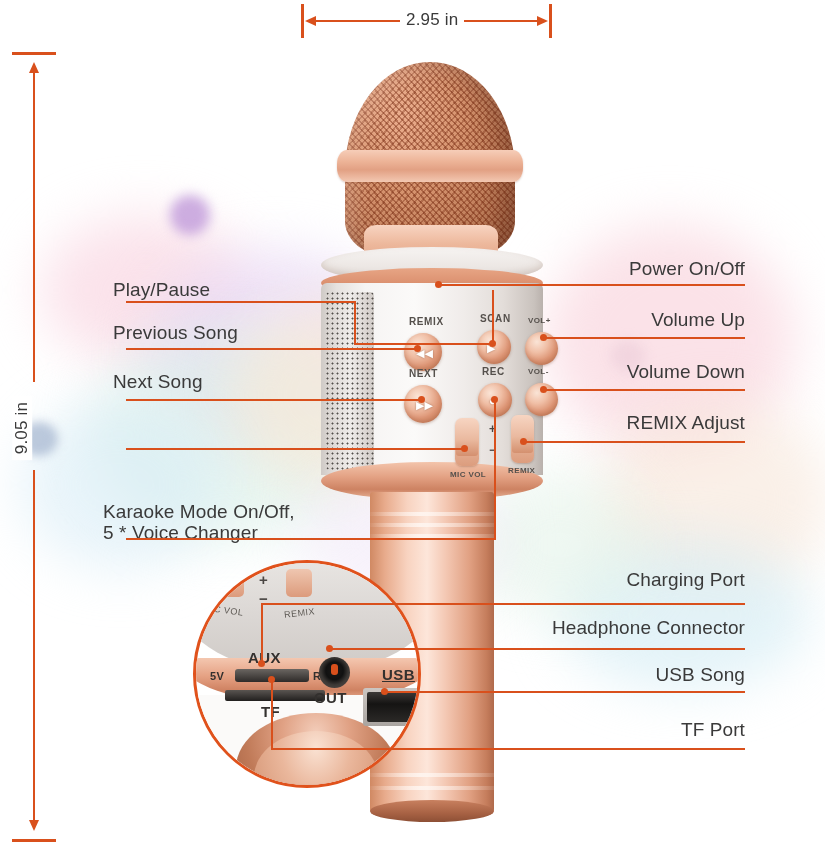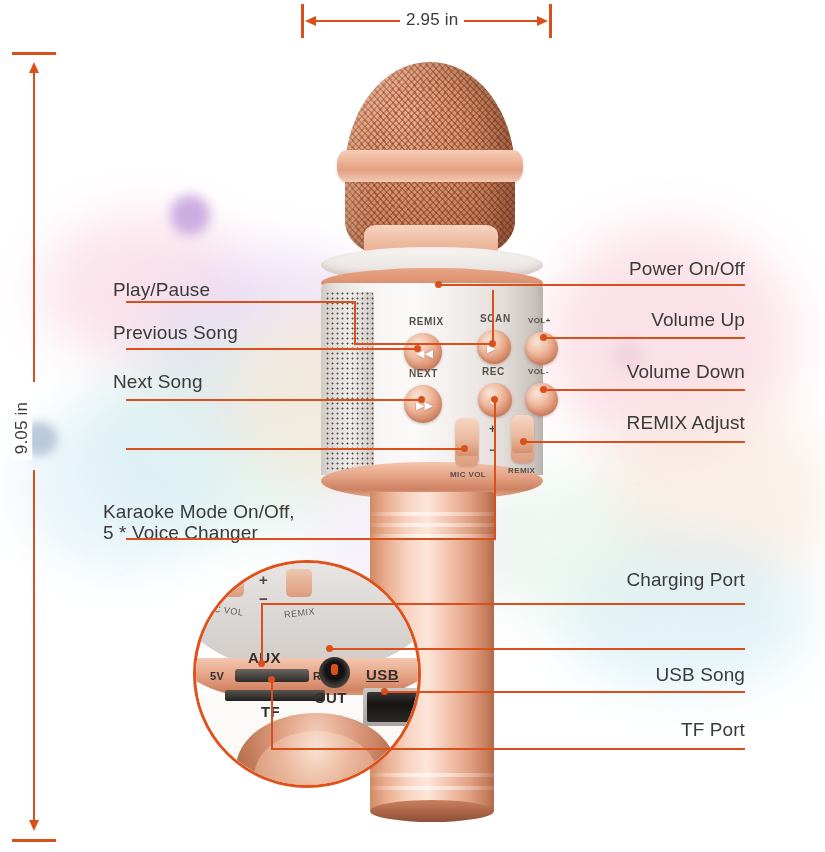--- a/index.html
+++ b/index.html
@@ -382,21 +382,21 @@
       <div class="dc-tf-slot"></div>
       <div class="dc-txt" style="left:65px; top:140px;">TF</div>
 
       <div class="dc-jack"></div>
       <div class="dc-jack-hole"></div>
       <div class="dc-txt" style="left:118px; top:126px;">OUT</div>
 
       <div class="dc-usb">
           <div class="dc-usb-in"></div>
         </div>
-      <div class="dc-txt" style="left:170px; top:103px;text-decoration:underline;">USB</div>
+      <div class="dc-txt" style="left:186px; top:103px;text-decoration:underline;">USB</div>
     </div>
   </div>
 
   <div class="callout" style="left:113px; top:279px;">Play/Pause</div>
   <div class="lead-h" style="left:126px; top:301px; width:230px;"></div>
   <div class="lead-v" style="left:354px; top:301px; height:44px;"></div>
   <div class="lead-h" style="left:354px; top:343px; width:140px;"></div>
   <div class="lead-v" style="left:492px; top:290px; height:55px;"></div>
   <div class="lead-dot" style="left:489px; top:340px;"></div>
 
@@ -431,20 +431,21 @@
 
   <div class="callout right-al" style="right:80px; top:412px; text-align:right;">REMIX Adjust</div>
   <div class="lead-h" style="left:523px; top:441px; width:222px;"></div>
   <div class="lead-dot" style="left:520px; top:438px;"></div>
 
   <div class="callout right-al" style="right:80px; top:569px; text-align:right;">Charging Port</div>
   <div class="lead-h" style="left:261px; top:603px; width:484px;"></div>
   <div class="lead-v" style="left:261px; top:603px; height:63px;"></div>
   <div class="lead-dot" style="left:258px; top:660px;"></div>
 
+  <div class="callout right-al" style="right:80px; top:617px; text-align:right;">Headphone Connector</div>
   <div class="lead-h" style="left:330px; top:648px; width:415px;"></div>
   <div class="lead-dot" style="left:326px; top:645px;"></div>
 
   <div class="callout right-al" style="right:80px; top:664px; text-align:right;">USB Song</div>
   <div class="lead-h" style="left:385px; top:691px; width:360px;"></div>
   <div class="lead-dot" style="left:381px; top:688px;"></div>
 
   <div class="callout right-al" style="right:80px; top:719px; text-align:right;">TF Port</div>
   <div class="lead-h" style="left:271px; top:748px; width:474px;"></div>
   <div class="lead-v" style="left:271px; top:680px; height:68px;"></div>

